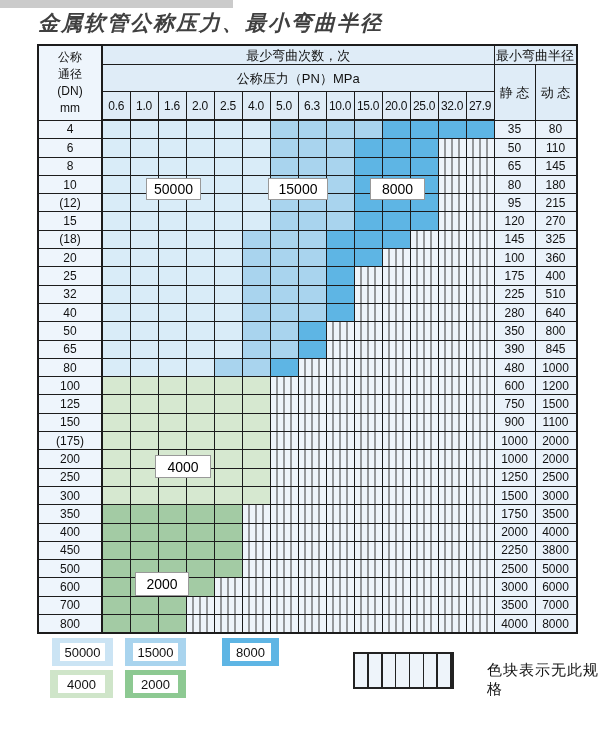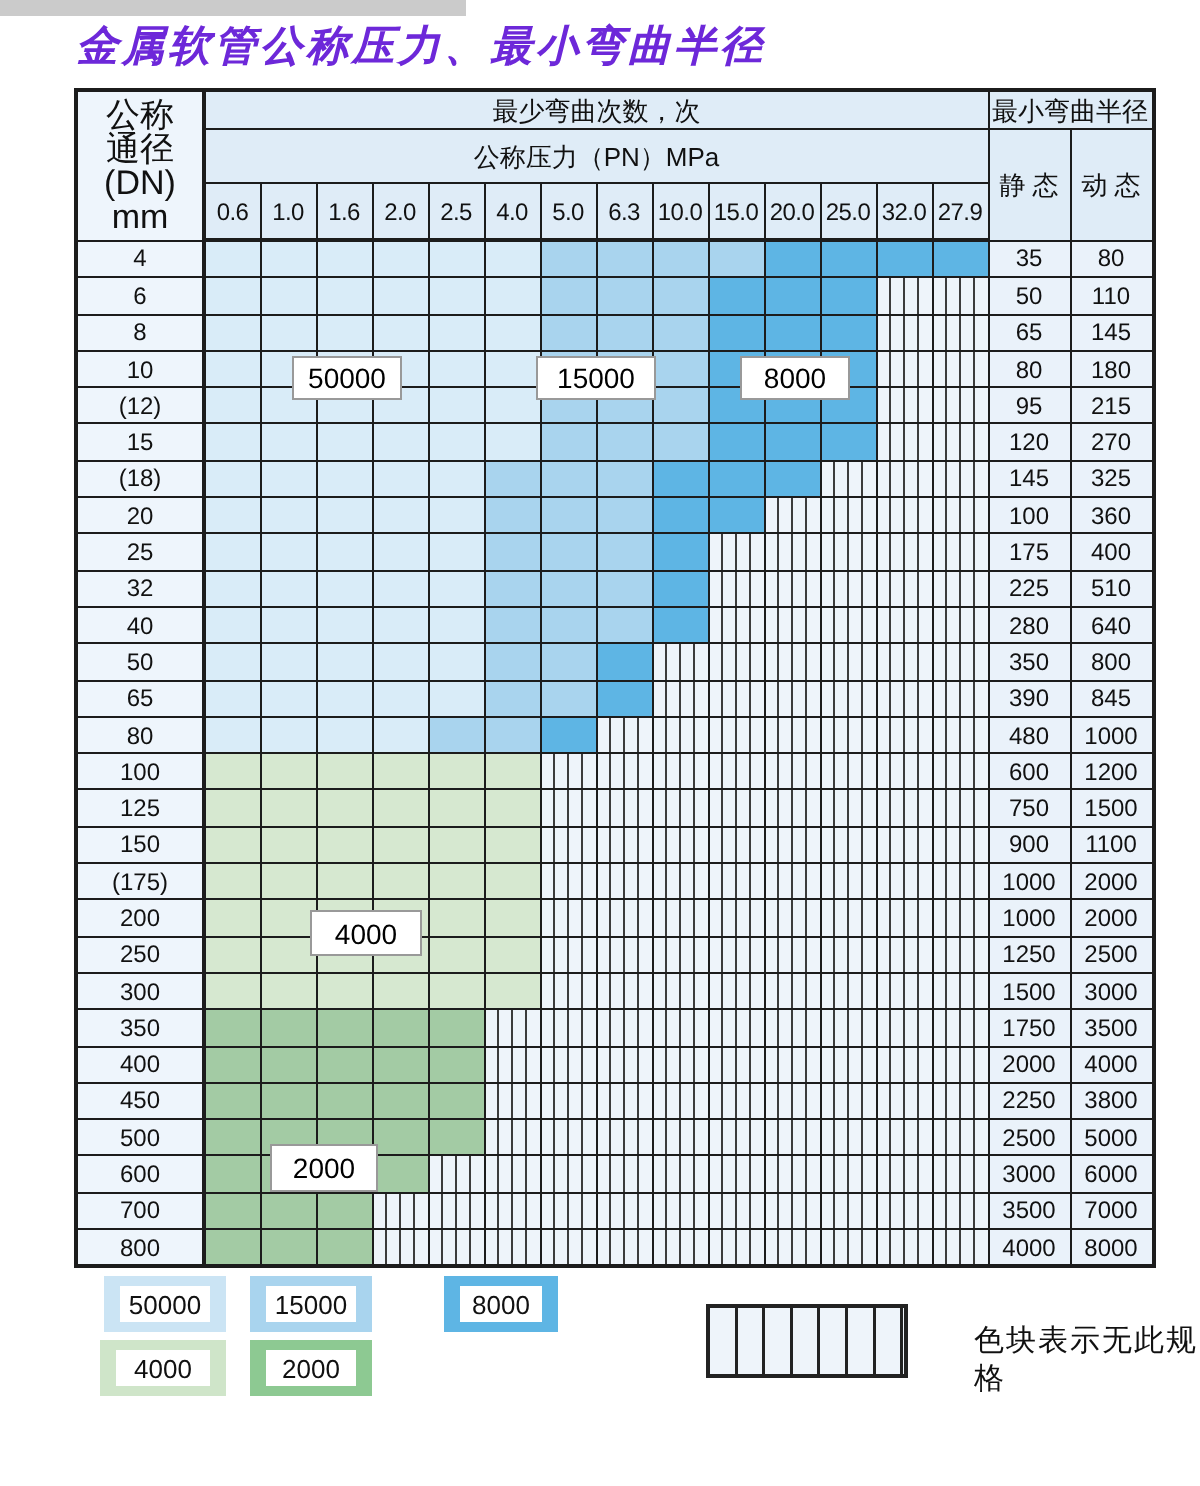--- a/index.html
+++ b/index.html
@@ -3,31 +3,31 @@
 <meta charset="utf-8">
 <style>
   html,body{margin:0;padding:0;}
   body{width:600px;height:743px;background:#ffffff;position:relative;
        font-family:"Liberation Sans","DejaVu Sans",sans-serif;color:#111;}
   #frame{position:absolute;inset:0;overflow:hidden;}
 
   #topstrip{position:absolute;left:0;top:0;width:233px;height:8px;background:#cbcbcb;}
 
   #title{position:absolute;left:38px;top:9px;font-family:"DejaVu Serif","Liberation Serif",serif;
-         font-size:21px;font-weight:bold;font-style:italic;letter-spacing:2px;color:#6d28d9;}
+         font-size:21px;font-weight:bold;font-style:italic;letter-spacing:2px;color:#404040;}
 
   
   #tblwrap{position:absolute;left:37px;top:44px;}
   table{border-collapse:collapse;table-layout:fixed;}
   td{border:1px solid var(--border);padding:0;text-align:center;vertical-align:middle;
      font-size:12px;line-height:1;overflow:hidden;}
   table{border:2px solid var(--border);}
   thead td{background:var(--header-bg);font-size:13px;}
   td.corner{width:62px;background:var(--label-col-bg);border-right:2px solid var(--border);}
-  td.corner div{font-size:17px;line-height:17px;}
+  td.corner div{font-size:12px;line-height:17px;}
   tr.h1 td{height:18px;}
   tr.h2 td{height:26px;margin-top:22px;}
   tr.h3 td{height:27px;border-bottom:2px solid var(--border);}
   td.pv{font-size:12px;letter-spacing:-0.3px;}
   td.rcol{width:40px;}
   tbody td{height:17.3px;}
   tbody td.dn{background:var(--label-col-bg);border-right:2px solid var(--border);}
   tbody td.rad{background:var(--radius-bg);}
   td.ca{background:var(--band-50000);}
   td.cb{background:var(--band-15000);}

